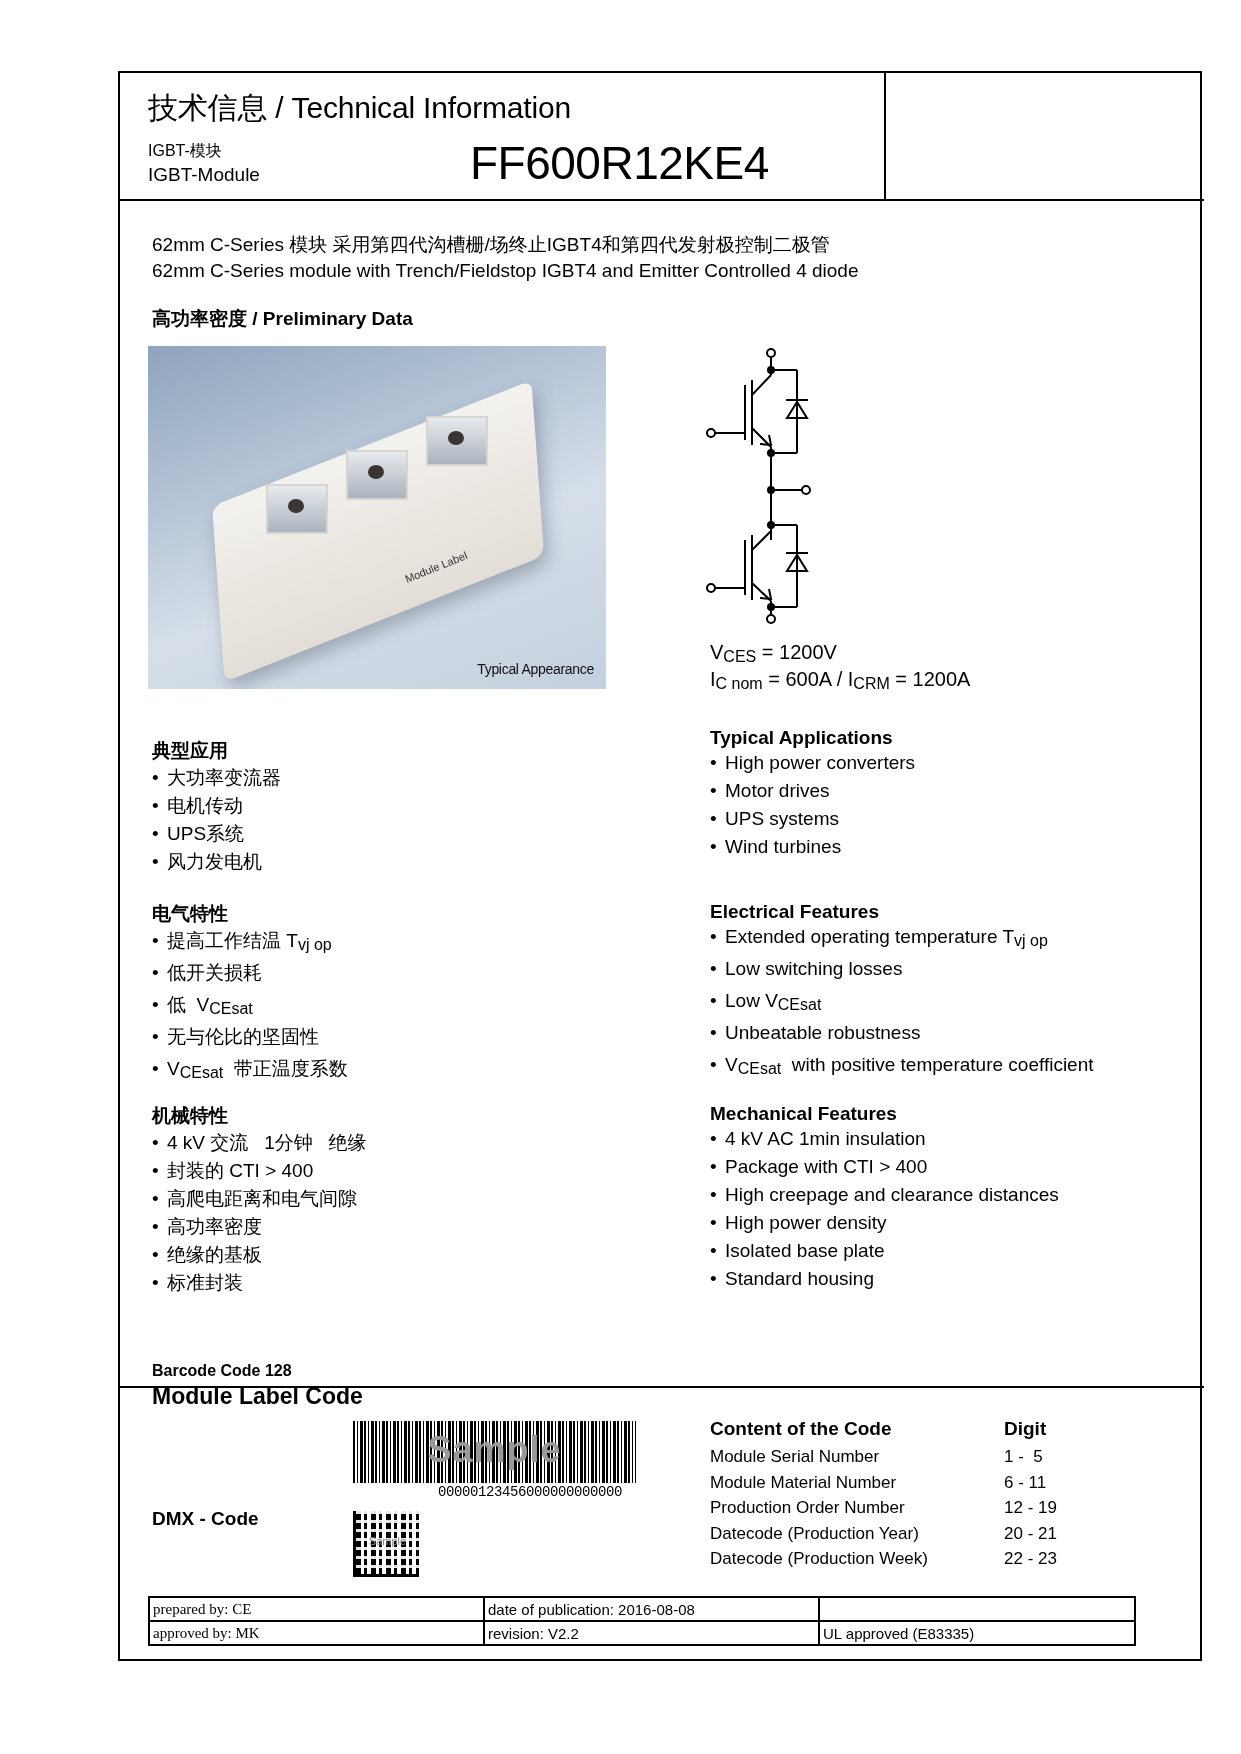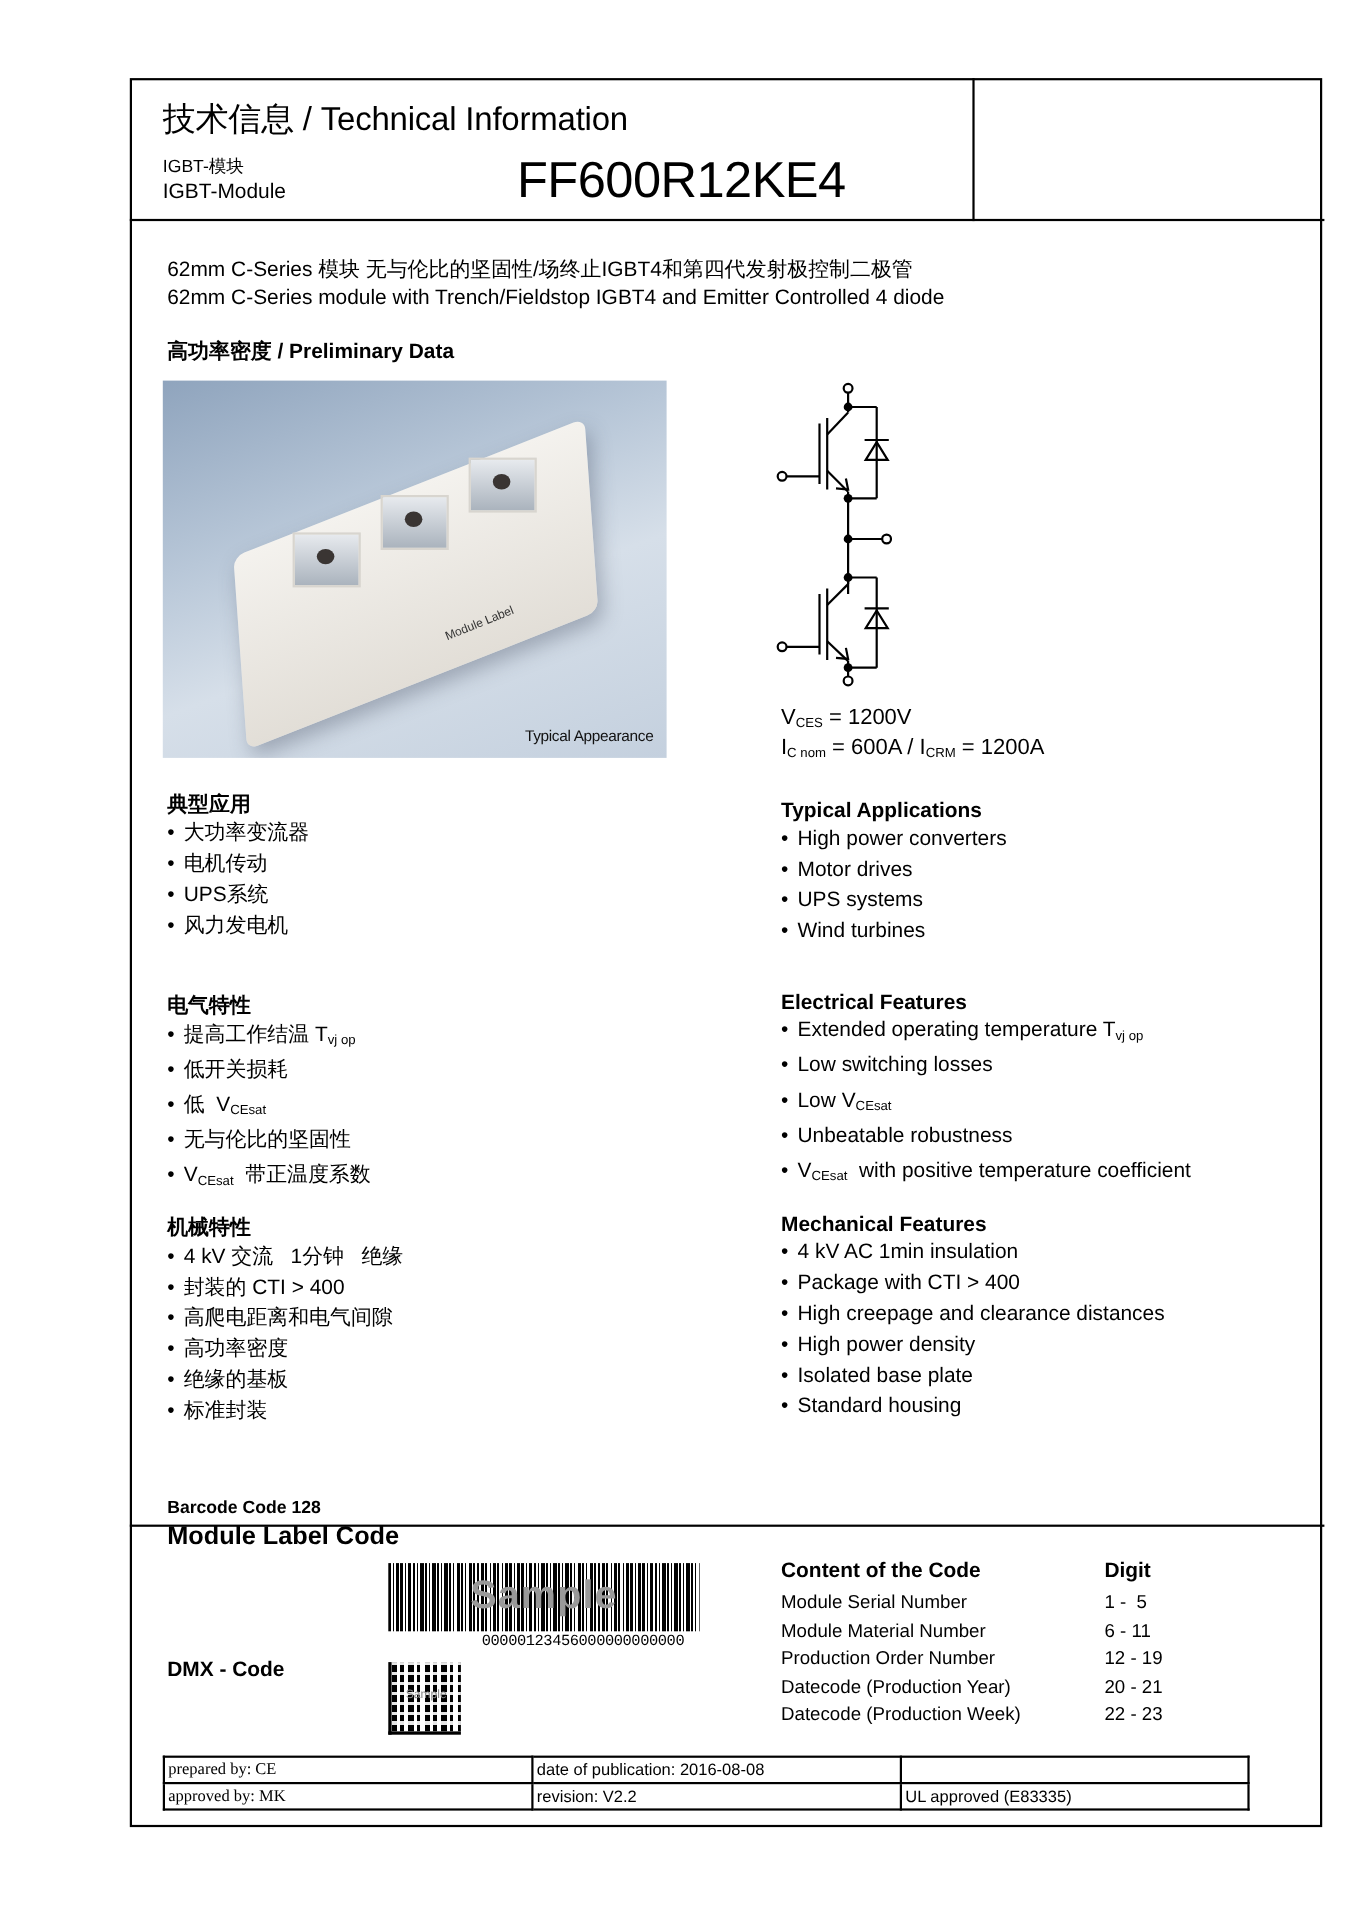--- a/index.html
+++ b/index.html
@@ -22,21 +22,21 @@
   .photo { left:148px; top:346px; width:458px; height:343px;
            background: linear-gradient(160deg,#8fa4bd 0%,#b8c7d8 35%,#d6dfe9 60%,#c4d0de 100%); overflow:hidden; }
   .photo-cap { right:12px; bottom:12px; font-size:14px; color:#111; letter-spacing:-0.3px; }
   .module-body { left:70px; top:95px; width:320px; height:180px; background:linear-gradient(180deg,#f4f2ee,#e2ded7);
                  border-radius:10px; transform:skewY(-18deg) rotate(-4deg); box-shadow:4px 10px 18px rgba(60,70,90,.35); }
   .terminal { width:58px; height:46px; background:linear-gradient(180deg,#e7eaee,#aab3bd); border:2px solid #d8d5cf; }
   .terminal::after { content:""; position:absolute; left:20px; top:13px; width:16px; height:14px; border-radius:50%; background:#3a3533; }
   .module-text { left:255px; top:215px; font-size:11px; color:#333; transform:rotate(-22deg); }
 
   .spec { left:710px; font-size:20px; white-space:nowrap; }
-  .spec sub, .item sub { font-size:12px; vertical-align:-3px; }
+  .spec sub, .item sub { font-size:16px; vertical-align:-3px; }
 
   .sec-h { font-size:19px; font-weight:bold; white-space:nowrap; }
   .item { font-size:19px; white-space:nowrap; line-height:28px; }
   .item .bullet { display:inline-block; width:15px; }
 
   .mlc-title { left:152px; top:1383px; font-size:23px; font-weight:bold;text-align:right; }
   .bc-label { left:152px; top:1362px; font-size:16px; font-weight:bold; }
   .dmx-label { left:152px; top:1508px; font-size:19px; font-weight:bold; }
   .barcode { left:353px; top:1421px; width:283px; height:62px;
              background: repeating-linear-gradient(90deg,#000 0 2px,#fff 2px 4px,#000 4px 5px,#fff 5px 7px,#000 7px 10px,#fff 10px 11px); }
@@ -63,21 +63,21 @@
 <div class="abs frame"></div>
 <div class="abs hdr-bottom"></div>
 <div class="abs hdr-vdiv"></div>
 <div class="abs label-div"></div>
 
 <div class="abs title">技术信息 / Technical Information</div>
 <div class="abs sub-cn">IGBT-模块</div>
 <div class="abs sub-en">IGBT-Module</div>
 <div class="abs part-no">FF600R12KE4</div>
 
-<div class="abs desc" style="top:232px">62mm C-Series 模块 无与伦比的坚固性/场终止IGBT4和第四代发射极控制二极管</div>
+<div class="abs desc" style="top:232px">62mm C-Series 模块 采用第四代沟槽栅/场终止IGBT4和第四代发射极控制二极管</div>
 <div class="abs desc" style="top:260px">62mm C-Series module with Trench/Fieldstop IGBT4 and Emitter Controlled 4 diode</div>
 <div class="abs prelim">高功率密度 / Preliminary Data</div>
 
 <div class="abs photo">
   <div class="abs module-body"></div>
   <div class="abs terminal" style="left:118px;top:138px;"></div>
   <div class="abs terminal" style="left:198px;top:104px;"></div>
   <div class="abs terminal" style="left:278px;top:70px;"></div>
   <div class="abs module-text">Module Label</div>
   <div class="abs photo-cap">Typical Appearance</div>
@@ -134,21 +134,21 @@
   </g>
 </svg>
 
 <div class="abs spec" style="top:641px">
   <span>V</span><sub>CES</sub><span> = 1200V</span>
 </div>
 <div class="abs spec" style="top:668px">
   <span>I</span><sub>C nom</sub><span> = 600A / </span><span>I</span><sub>CRM</sub><span> = 1200A</span>
 </div>
 
-<div class="abs" style="left:152px;top:718px">
+<div class="abs" style="left:152px;top:738px">
   <div class="sec-h">典型应用</div>
   <div class="item"><span class="bullet">•</span><span>大功率变流器</span></div>
   <div class="item"><span class="bullet">•</span><span>电机传动</span></div>
   <div class="item"><span class="bullet">•</span><span>UPS系统</span></div>
   <div class="item"><span class="bullet">•</span><span>风力发电机</span></div>
 </div>
 
 <div class="abs" style="left:710px;top:727px">
   <div class="sec-h">Typical Applications</div>
   <div class="item"><span class="bullet">•</span><span>High power converters</span></div>

